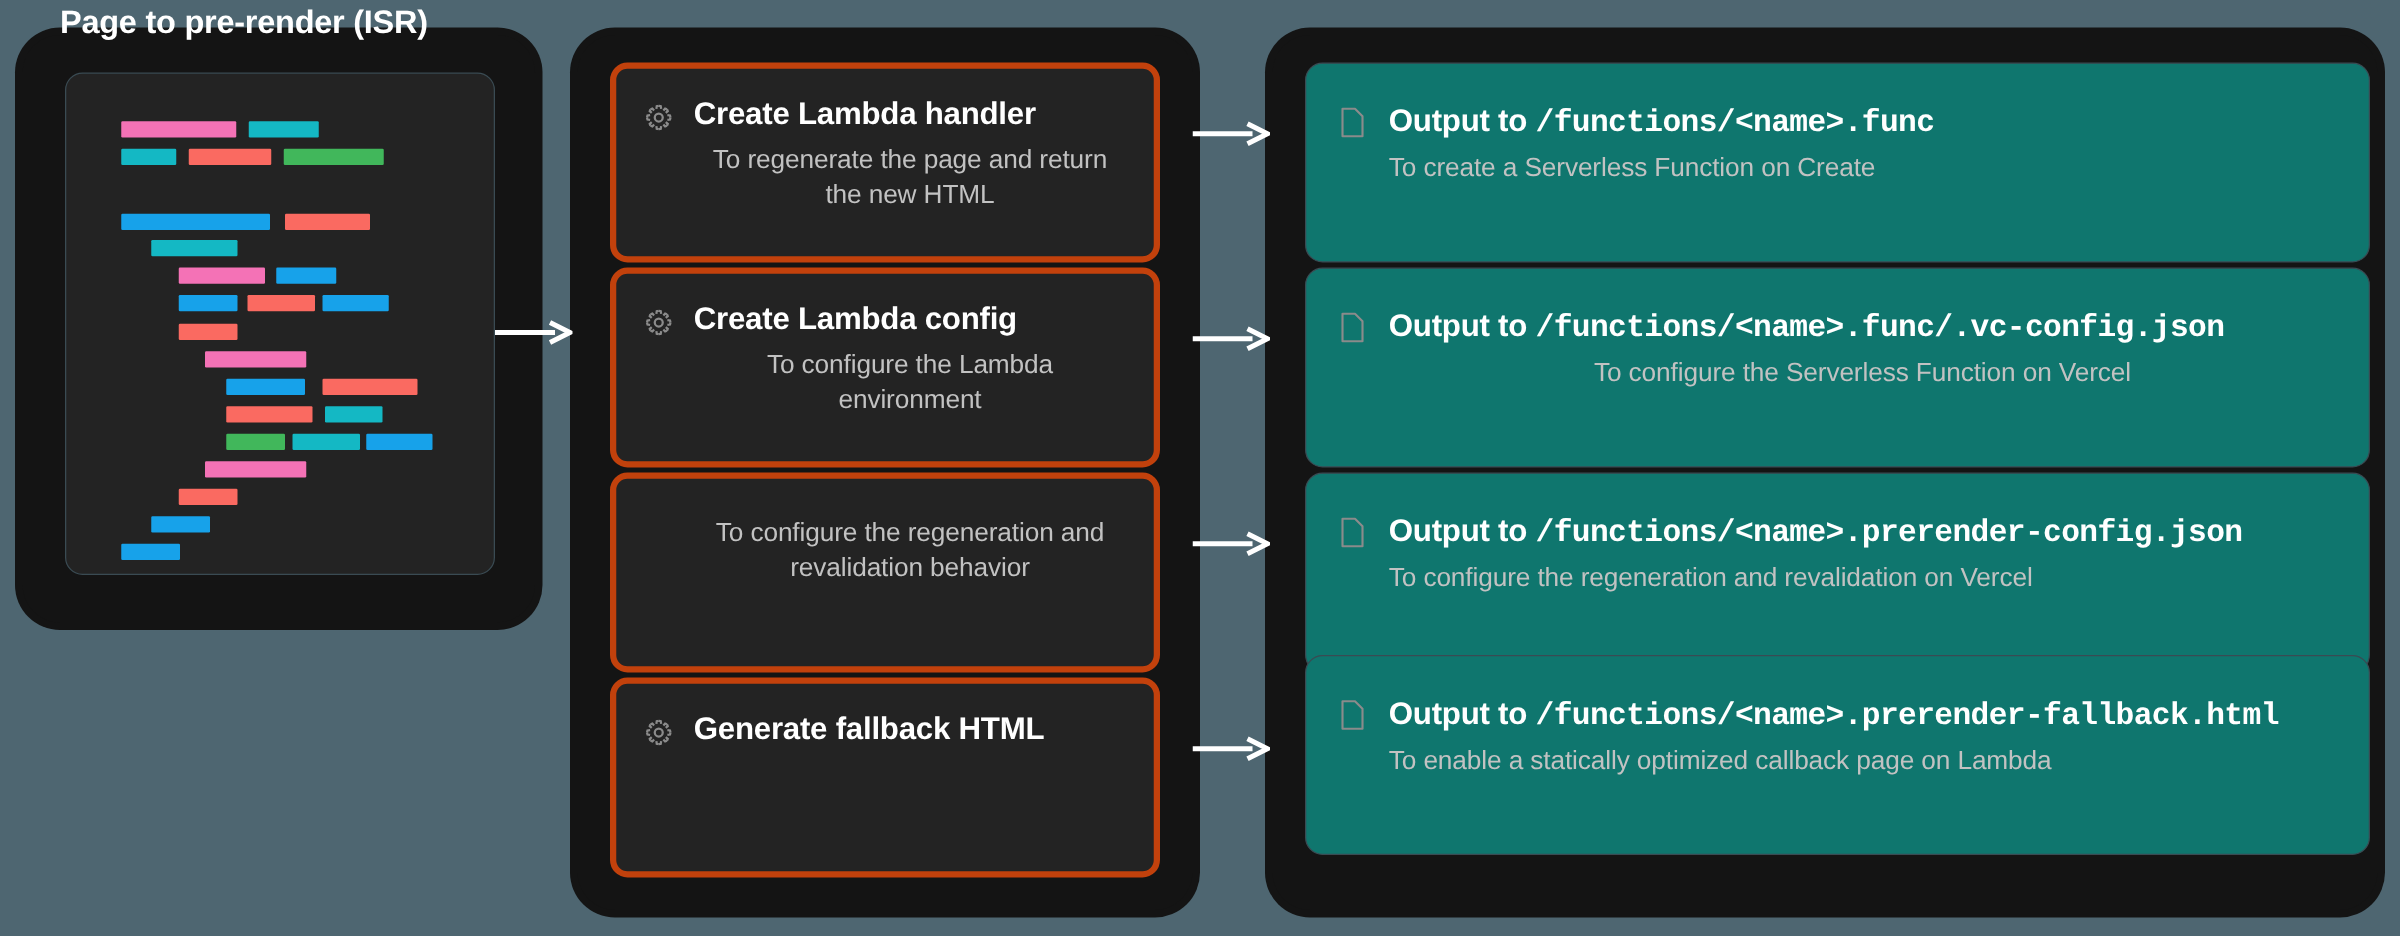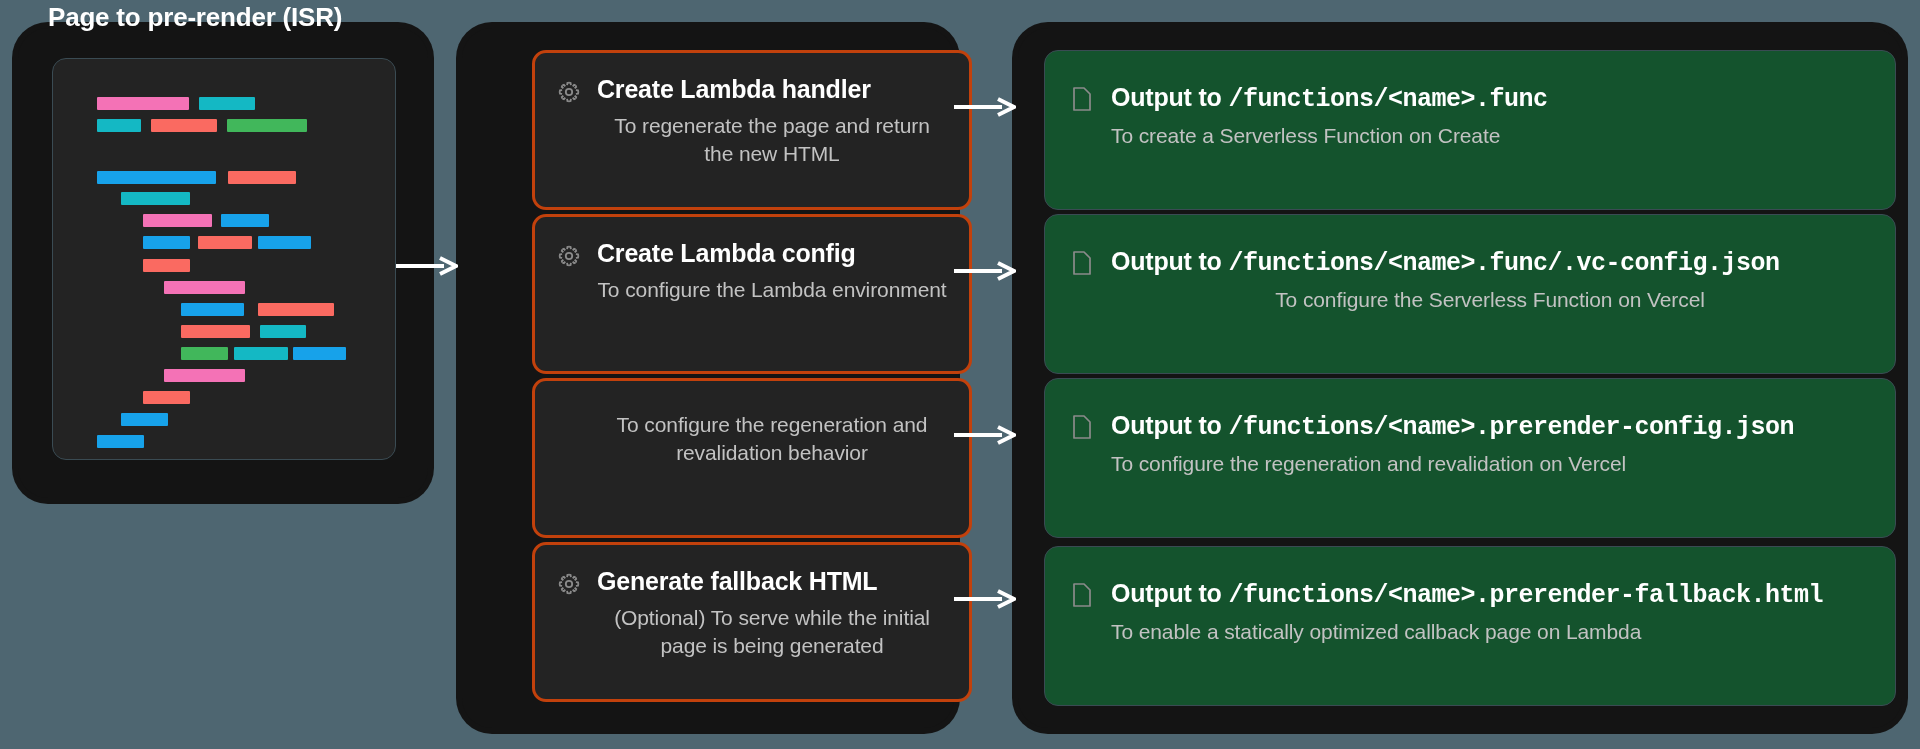--- a/index.html
+++ b/index.html
@@ -73,24 +73,23 @@
     height: 700px;
     background: #141414;
     border-radius: 30px;
     box-shadow: 0 0 0 6px #141414;
   }
   .card {
     position: absolute;
     left: 26px;
     width: 440px;
     background: #232323;
-    border: 3px solid #c2410c;
+    border: 5px solid #c2410c;
     border-radius: 14px;
     box-sizing: border-box;
-    margin-left: 44px;
   }
   .mid-card { height: 160px; padding: 22px 22px 0 22px; }
   .mid-card.c1 { top: 22px; }
   .mid-card.c2 { top: 186px; }
   .mid-card.c3 { top: 350px; }
   .mid-card.c4 { top: 514px; }
 
   .card-head {
     display: flex;
     align-items: flex-start;
@@ -129,30 +128,30 @@
     height: 700px;
     background: #141414;
     border-radius: 30px;
     box-shadow: 0 0 0 6px #141414;
   }
   .out-card {
     position: absolute;
     left: 26px;
     width: 852px;
     height: 160px;
-    background: #14532d;
+    background: #0f766e;
     border: 1px solid #3a4b53;
     border-radius: 14px;
     box-sizing: border-box;
     padding: 32px 26px 0 26px;
   }
   .out-card.c1 { top: 22px; }
   .out-card.c2 { top: 186px; text-align: center; }
   .out-card.c3 { top: 350px; }
-  .out-card.c4 { top: 518px; }
+  .out-card.c4 { top: 496px; }
 
   .out-head { display: flex; align-items: center; gap: 18px; }
   .file-icon { flex: 0 0 auto; width: 22px; height: 26px; }
   .file-icon svg { display: block; }
   .out-title {
     font-size: 25px;
     font-weight: 700;
     color: #ffffff;
     letter-spacing: -0.2px;
     white-space: nowrap;
@@ -268,21 +267,20 @@
       <div class="card-head">
         <span class="gear-icon">
           <svg width="24" height="24" viewBox="0 0 24 24" fill="none" stroke="#8b8b8b" stroke-width="1.8">
             <circle cx="12" cy="12" r="3.2"></circle>
             <path d="M12 2.6 L13.6 3 L13.9 5.1 M21.4 12 L21 13.6 L18.9 13.9 M12 21.4 L10.4 21 L10.1 18.9 M2.6 12 L3 10.4 L5.1 10.1 M18.6 5.4 L19.2 6.9 L17.6 8.3 M18.6 18.6 L17.1 19.2 L15.7 17.6 M5.4 18.6 L4.8 17.1 L6.4 15.7 M5.4 5.4 L6.9 4.8 L8.3 6.4"></path>
             <path d="M12 2.6 L10.4 3 L10.1 5.1 M21.4 12 L21 10.4 L18.9 10.1 M12 21.4 L13.6 21 L13.9 18.9 M2.6 12 L3 13.6 L5.1 13.9 M18.6 5.4 L17.1 4.8 L15.7 6.4 M18.6 18.6 L19.2 17.1 L17.6 15.7 M5.4 18.6 L6.9 19.2 L8.3 17.6 M5.4 5.4 L4.8 6.9 L6.4 8.3"></path>
           </svg>
         </span>
         <div class="card-title">Generate fallback HTML</div>
       </div>
-      <div class="card-desc">(Optional) To serve while the initial page is being generated</div>
     </div>
   </div>
 
   <div class="arrow arrow-r1">
     <svg width="62" height="22" viewBox="0 0 62 22" aria-hidden="true">
       <path d="M0 11 H48" stroke="#ffffff" stroke-width="4" fill="none"></path>
       <path d="M44 3 L60 11 L44 19" stroke="#ffffff" stroke-width="4" fill="none"></path>
     </svg>
   </div>
   <div class="arrow arrow-r2">

